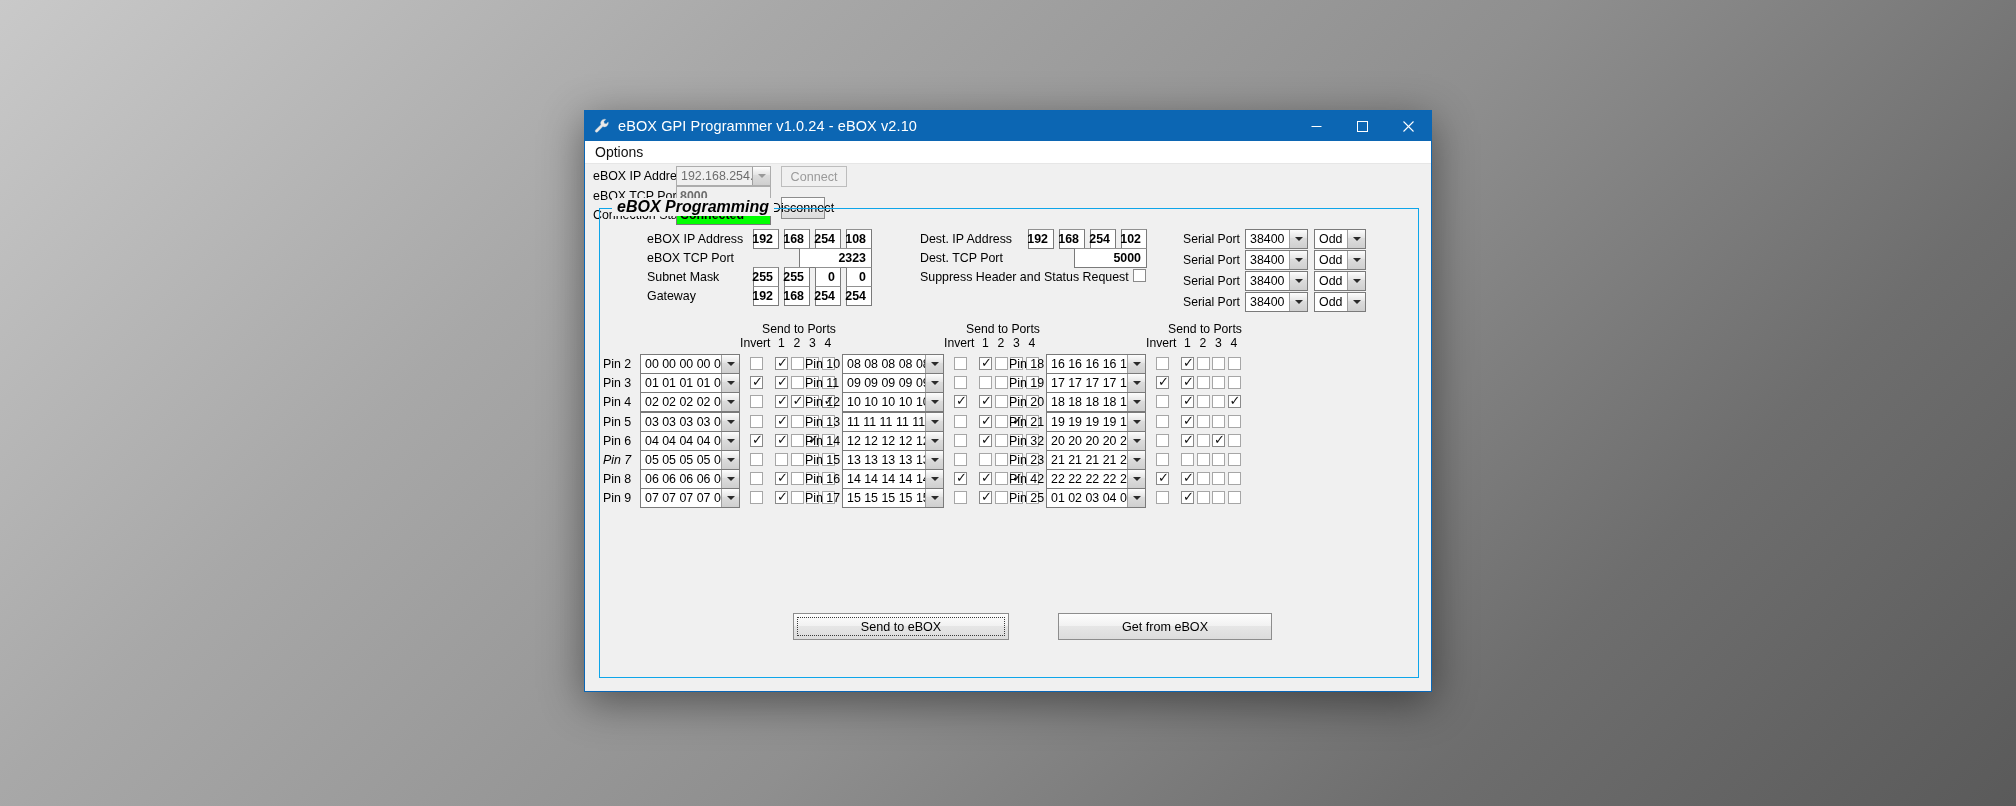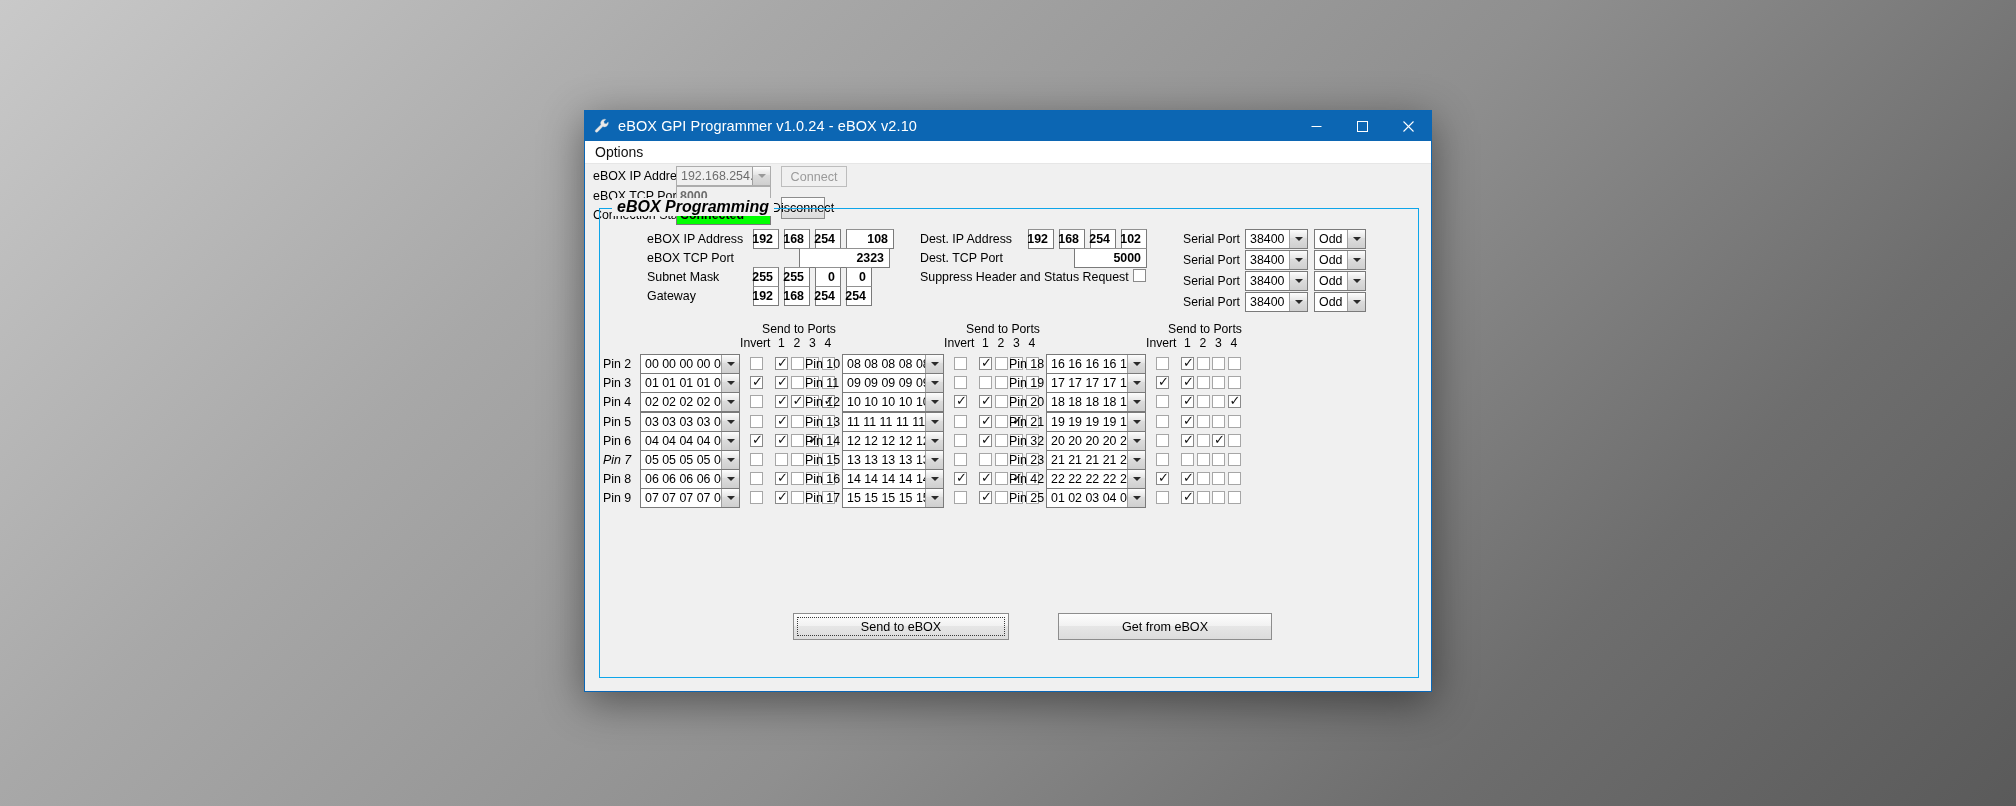--- a/index.html
+++ b/index.html
@@ -235,24 +235,24 @@
 
   </div>
 
   <div id="prog-group">
     <div id="prog-legend">eBOX Programming</div>
 
     <div class="lbl" style="position:absolute; left:47px; top:23px;">eBOX IP Address</div>
     <div class="tbox num" style="position:absolute; left:153px; top:20px; width:26px;">192</div>
     <div class="tbox num" style="position:absolute; left:184px; top:20px; width:26px;">168</div>
     <div class="tbox num" style="position:absolute; left:215px; top:20px; width:26px;">254</div>
-    <div class="tbox num" style="position:absolute; left:246px; top:20px; width:48px;">108</div>
+    <div class="tbox num" style="position:absolute; left:246px; top:20px; width:26px;">108</div>
 
     <div class="lbl" style="position:absolute; left:47px; top:42px;">eBOX TCP Port</div>
-    <div class="tbox num" style="position:absolute; left:199px; top:39px; width:91px;">2323</div>
+    <div class="tbox num" style="position:absolute; left:199px; top:39px; width:73px;">2323</div>
 
     <div class="lbl" style="position:absolute; left:47px; top:61px;">Subnet Mask</div>
     <div class="tbox num" style="position:absolute; left:153px; top:58px; width:26px;">255</div>
     <div class="tbox num" style="position:absolute; left:184px; top:58px; width:26px;">255</div>
     <div class="tbox num" style="position:absolute; left:215px; top:58px; width:26px;">0</div>
     <div class="tbox num" style="position:absolute; left:246px; top:58px; width:26px;">0</div>
 
     <div class="lbl" style="position:absolute; left:47px; top:80px;">Gateway</div>
     <div class="tbox num" style="position:absolute; left:153px; top:77px; width:26px;">192</div>
     <div class="tbox num" style="position:absolute; left:184px; top:77px; width:26px;">168</div>

